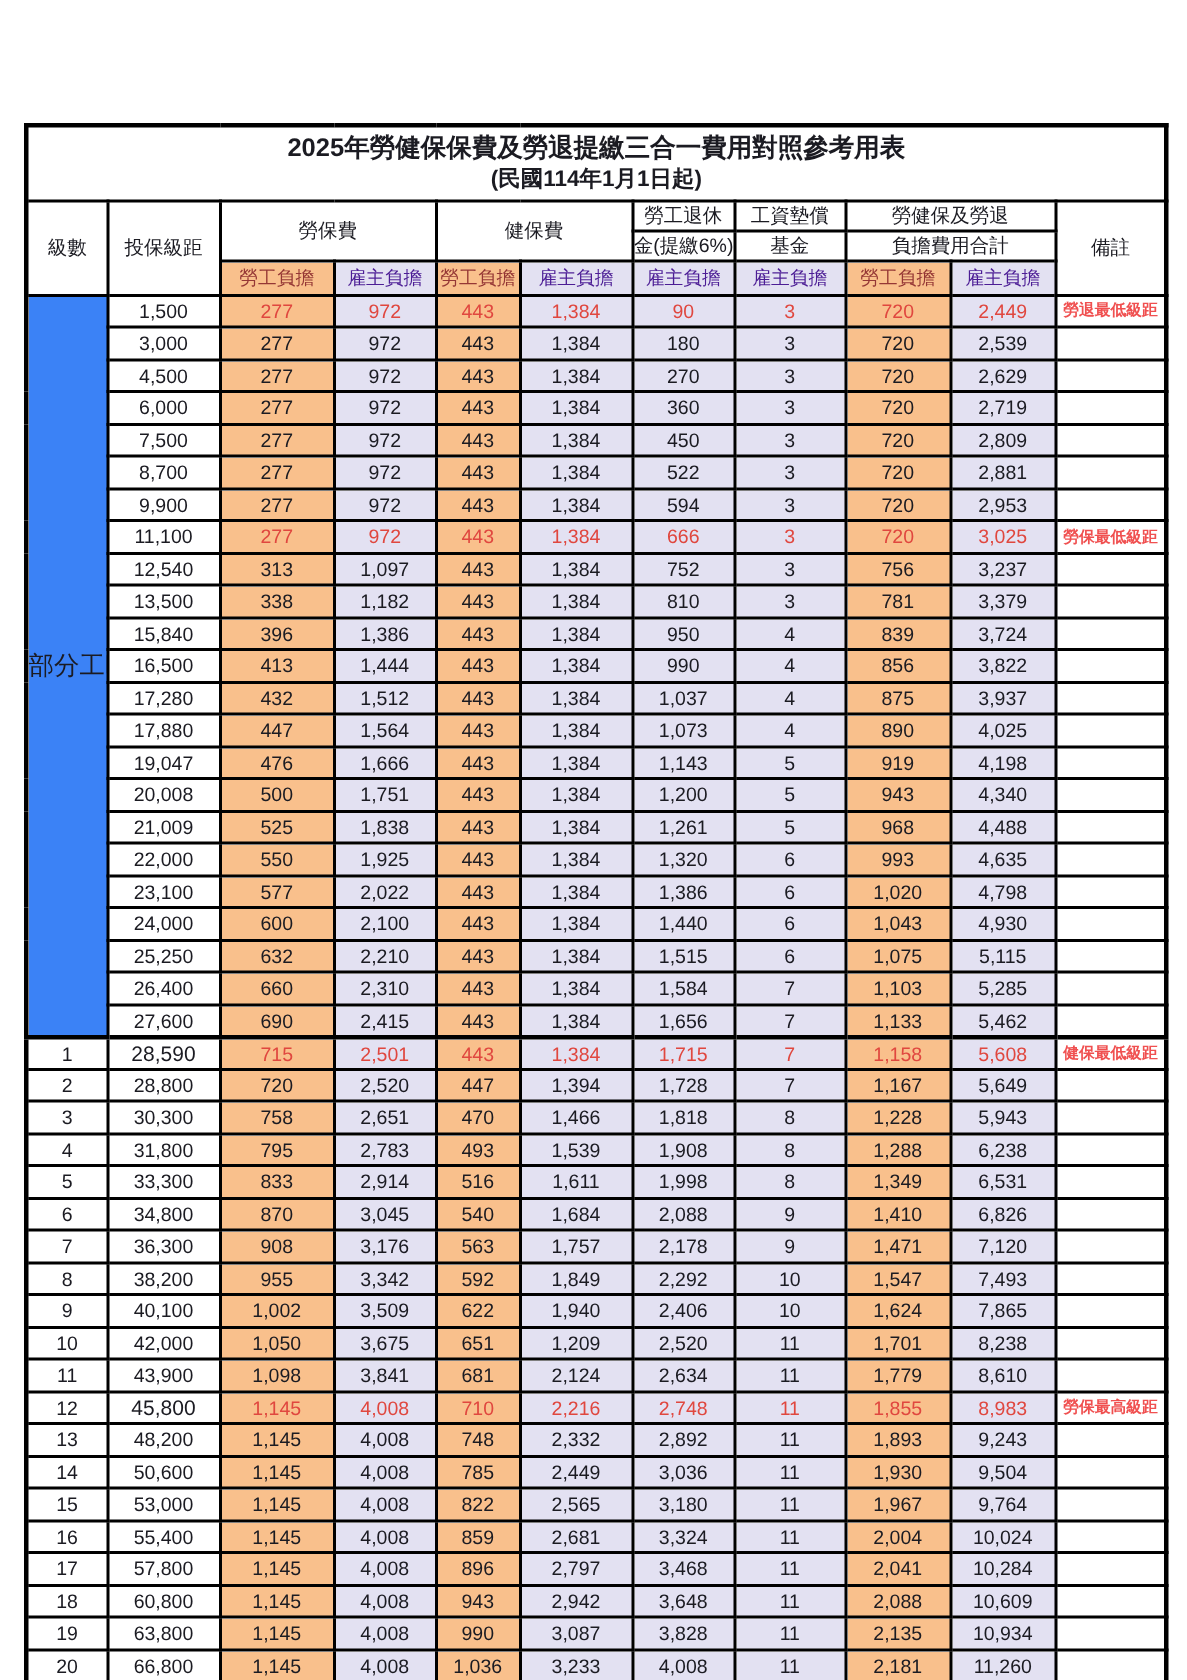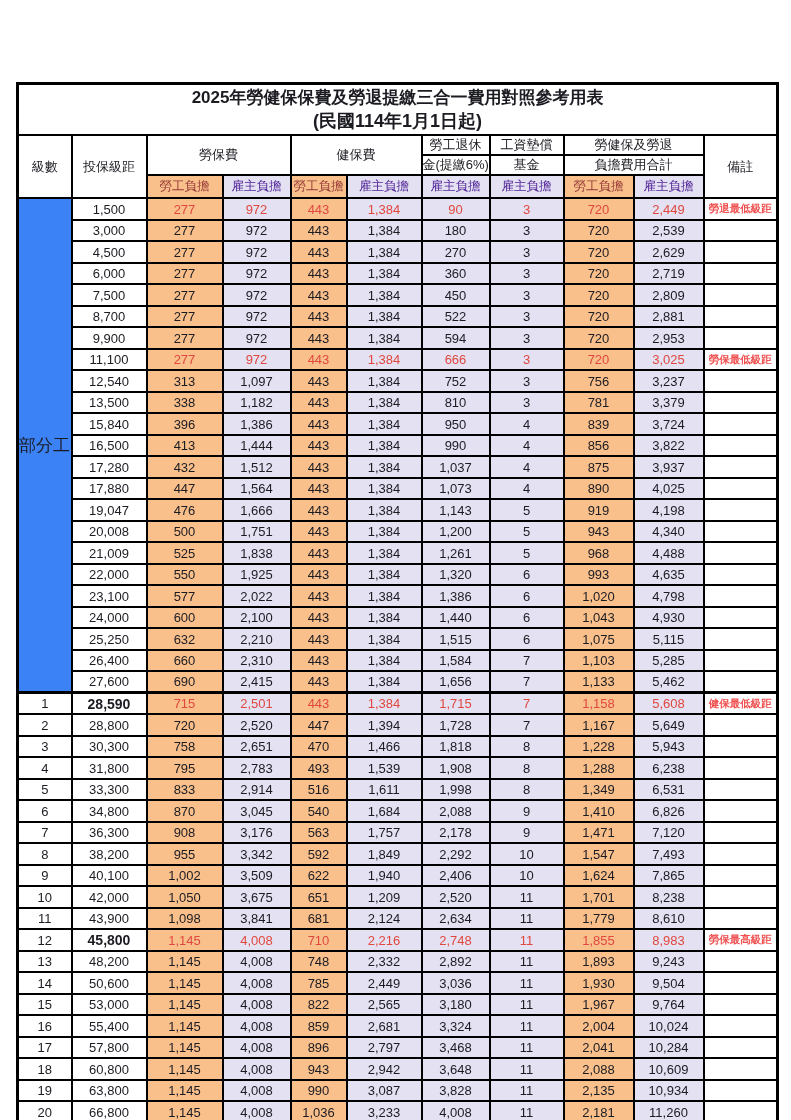--- a/index.html
+++ b/index.html
@@ -16,33 +16,33 @@
   .page{position:relative;width:791px;height:1120px;background:#fff;overflow:hidden;}
   table.sheet{
     position:absolute;left:16px;top:48px;width:760px;
     border-collapse:collapse;table-layout:fixed;
     border:3px solid var(--line);
     margin-top:34px;
   }
   td,th{border:2px solid var(--line);text-align:center;vertical-align:middle;overflow:hidden;white-space:nowrap;}
   .title-cell{height:50px;background:#fff;padding:2px 0;}
   .title-line1{font-size:17px;font-weight:bold;line-height:1.35;}
-  .title-line2{font-size:18px;font-weight:bold;line-height:1.25;}
+  .title-line2{font-size:15px;font-weight:bold;line-height:1.25;}
   thead th{background:#fff;font-weight:normal;font-size:13px;color:var(--ink);}
   tr.h1 th{height:19px;}
   tr.h2 th{height:18px;}
   tr.h3 th{height:23px;font-size:12.5px;}
   th.emp-h{background:var(--emp-bg);color:var(--emp-head-text);}
   th.er-h{background:var(--er-bg);color:#4c1d95;}
   tbody td{height:21.5px;font-size:13px;padding:0 2px;}
   td.emp{background:var(--emp-bg);}
   td.er{background:var(--er-bg);}
   td.level{background:#fff;}
   td.bracket{background:#fff;}
-  td.bracket.bold{font-weight:bold;font-size:14px;}
+  td.bracket.bold{font-weight:normal;font-size:14px;}
   td.remark{background:#fff;font-size:10.5px;color:var(--remark-red);font-weight:bold;padding:0 1px;letter-spacing:0;border-radius:10px;}
   td.pt-cell{background:#3b82f6;font-size:17px;padding:0;}
   tr.red-row td.emp,tr.red-row td.er{color:var(--red);}
   tr.sep-top td{border-top:3px solid var(--line);}
 </style>
 </head>
 <body>
 
 <div class="page">
   <table class="sheet">

